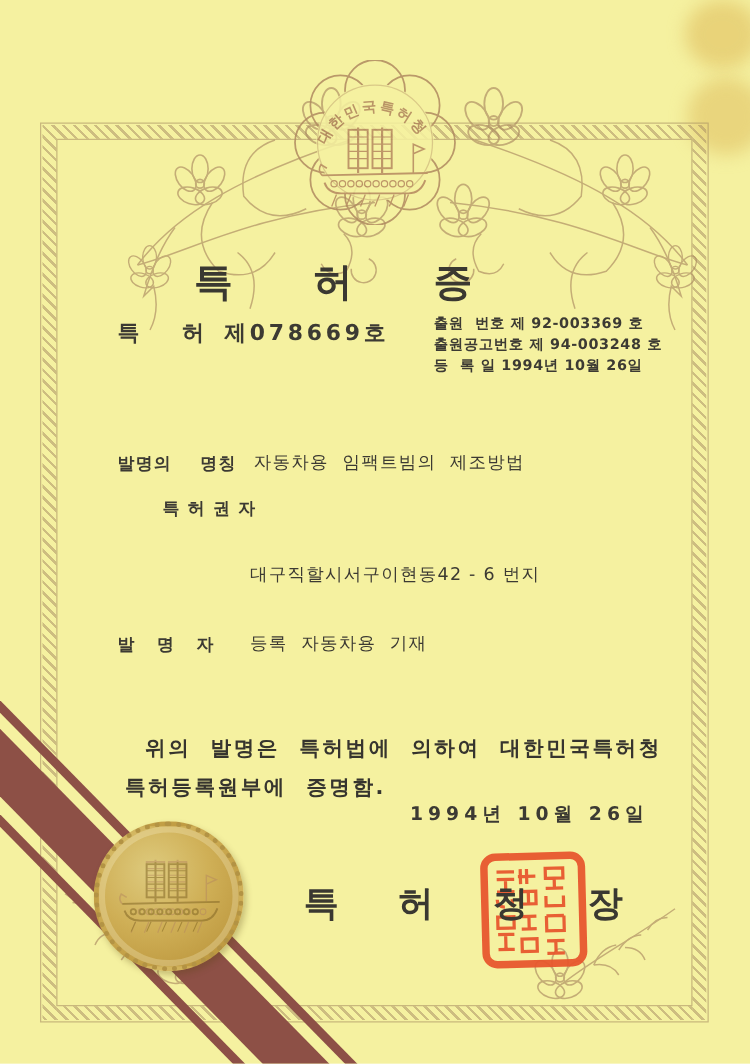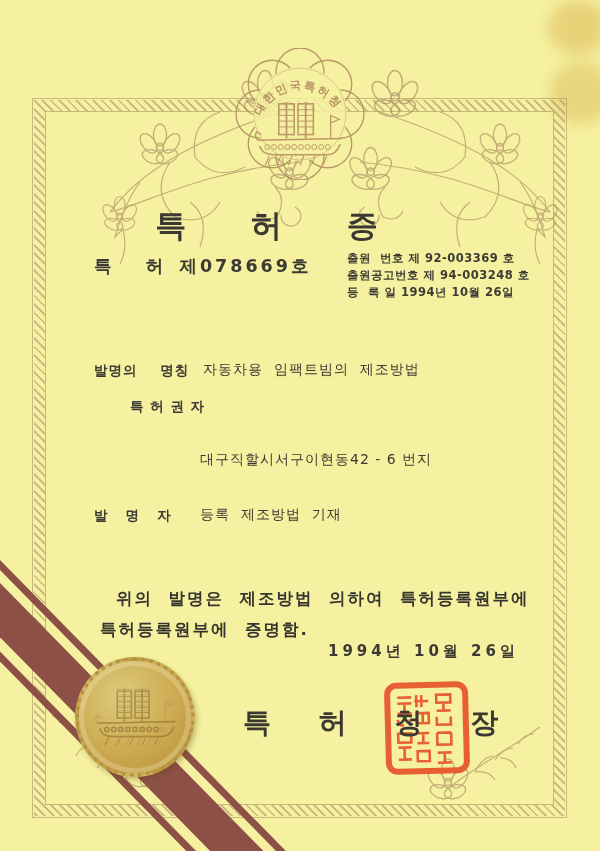--- a/index.html
+++ b/index.html
@@ -227,24 +227,24 @@
     <div class="pre">등  록 일 1994년 10월 26일</div>
   </div>
 
   <div class="row-label pre" style="left:94px;top:362px;">발명의    명칭</div>
   <div class="row-value pre" style="left:203px;top:361px;">자동차용  임팩트빔의  제조방법</div>
 
   <div class="row-label pre" style="left:94px;top:398px;margin-left:36px;">특 허 권 자</div>
   <div class="row-value pre" style="left:200px;top:451px;">대구직할시서구이현동42 - 6 번지</div>
 
   <div class="row-label pre" style="left:94px;top:507px;text-align:right;">발   명   자</div>
-  <div class="row-value pre" style="left:200px;top:506px;">등록  제조방법  기재</div>
+  <div class="row-value pre" style="left:200px;top:506px;">등록  자동차용  기재</div>
 
   <div class="txt statement">
-    <div class="ind pre">위의  발명은  제조방법  의하여  특허등록원부에</div>
+    <div class="ind pre">위의  발명은  특허법에  의하여  대한민국특허청</div>
     <div class="pre">특허등록원부에  증명함.</div>
   </div>
 
   <div class="txt cert-date pre">1994년 10월 26일</div>
 
   <div class="txt signer pre">특 허 청 장</div>
 
 </div>
 
 </body></html>

